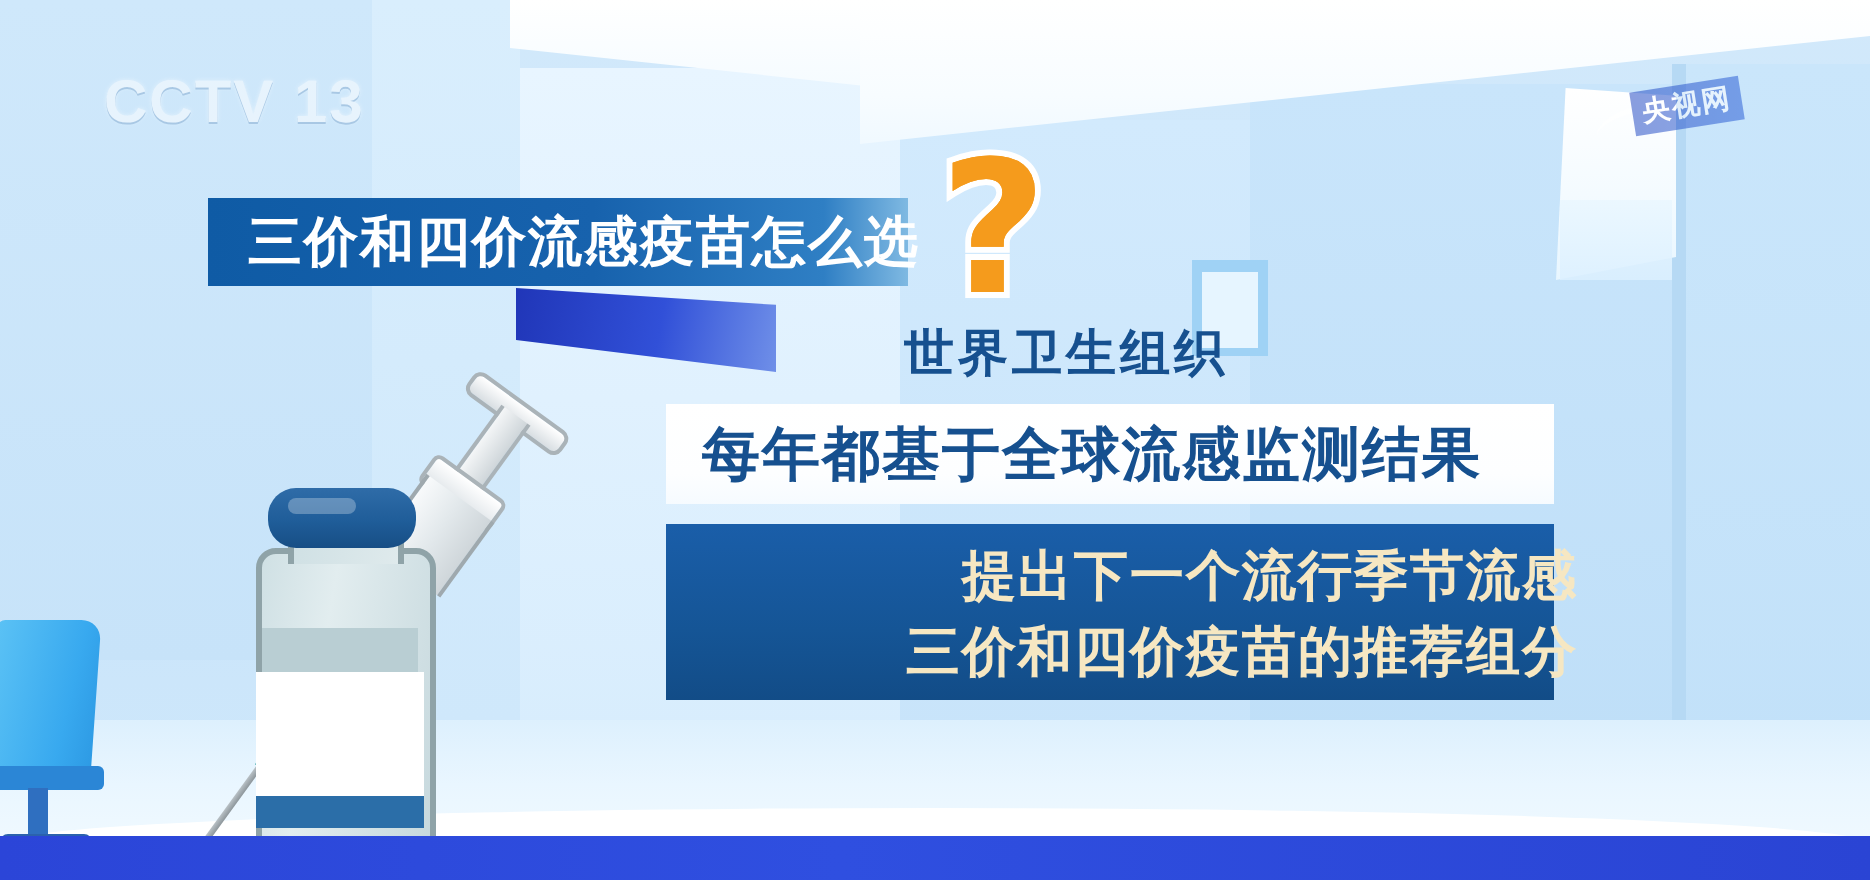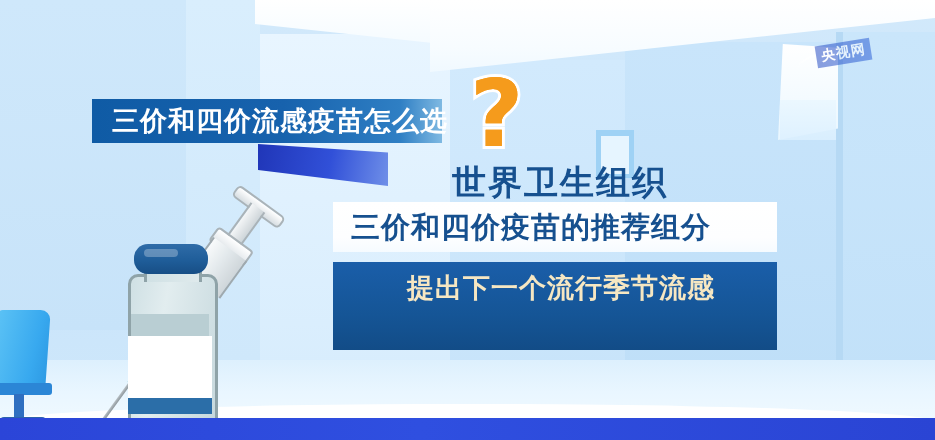--- a/index.html
+++ b/index.html
@@ -244,21 +244,21 @@
     font-family:"DejaVu Sans",sans-serif;
   }
   .wm-swoosh{
     position:absolute;left:38px;top:4px;width:52px;height:22px;
     border-top:3px solid rgba(255,255,255,.8);
     border-radius:60% 60% 0 0;transform:rotate(-10deg);
   }
 
   
   .title-banner{
-    position:absolute;left:92px;top:99px;width:350px;height:44px;
+    position:absolute;left:104px;top:99px;width:350px;height:44px;
     background:linear-gradient(90deg,#0f5ba5 0%,#1762ad 55%,#2f7fc4 88%,#7fb9e2 100%);
   }
   .title-text{
     position:absolute;left:20px;top:4px;
     font-size:27px;font-weight:bold;color:#ffffff;
     letter-spacing:1px;white-space:nowrap;
     font-family:"DejaVu Sans","Liberation Sans",sans-serif;
   }
   .title-accent{
     position:absolute;left:258px;top:144px;width:130px;height:42px;
@@ -279,40 +279,40 @@
   }
   .qmark-glyph2{
     position:absolute;left:0;top:0;
     font-size:92px;font-weight:bold;color:#f59b1c;line-height:86px;
     font-family:"DejaVu Sans",sans-serif;
   }
 
   
   .line-who{
     position:absolute;left:452px;top:160px;
-    font-size:34px;font-weight:bold;color:#16508f;
+    font-size:25px;font-weight:bold;color:#16508f;
     letter-spacing:2px;white-space:nowrap;
     font-family:Liberation Sans, sans-serif;
   }
   .band-white{
     position:absolute;left:333px;top:202px;width:444px;height:50px;
     background:linear-gradient(180deg,#ffffff 0%,#fdfeff 70%,#f6fbff 100%);
   }
   .band-white-text{
     position:absolute;left:18px;top:6px;
     font-size:29px;font-weight:bold;color:#16508f;
     letter-spacing:1px;white-space:nowrap;
     font-family:"DejaVu Sans","Liberation Sans",sans-serif;
   }
   .band-blue{
     position:absolute;left:333px;top:262px;width:444px;height:88px;
     background:linear-gradient(180deg,#1a5ea9 0%,#155596 60%,#124c87 100%);
   }
   .band-blue-l1,.band-blue-l2{
-    position:absolute;left:0;width:456px;text-align:center;
+    position:absolute;left:0;width:456px;text-align:right;
     font-size:27px;font-weight:bold;color:#f6e7c2;
     letter-spacing:1px;white-space:nowrap;
     font-family:"DejaVu Sans","Liberation Sans",sans-serif;
   }
   .band-blue-l1{top:8px;}
   .band-blue-l2{top:46px;}
 </style>
 </head>
 <body>
 
@@ -361,20 +361,21 @@
     <div class="vial-body"></div>
     <div class="vial-neck"></div>
     <div class="vial-liquid-top"></div>
     <div class="vial-label"></div>
     <div class="vial-band"></div>
     <div class="vial-cap"></div>
     <div class="vial-cap-hl"></div>
   </div>
 
   <div class="cctv-logo">
+    <div class="cctv-row">CCTV 13</div>
   </div>
 
   <div class="watermark">
     <div class="wm-swoosh"></div>
     <div class="wm-badge">央视网</div>
   </div>
 
   <div class="title-accent"></div>
 
   <div class="title-banner">
@@ -382,22 +383,23 @@
   </div>
 
   <div class="qmark">
     <div class="qmark-glyph">?</div>
     <div class="qmark-glyph2">?</div>
   </div>
 
   <div class="line-who">世界卫生组织</div>
 
   <div class="band-white">
-    <div class="band-white-text">三价和四价疫苗的推荐组分</div>
+    <div class="band-white-text">每年都基于全球流感监测结果</div>
   </div>
 
   <div class="band-blue">
     <div class="band-blue-l1">提出下一个流行季节流感</div>
+    <div class="band-blue-l2">三价和四价疫苗的推荐组分</div>
   </div>
 
   <div class="bottom-bar"></div>
 
 </div>
 
 </body></html>

